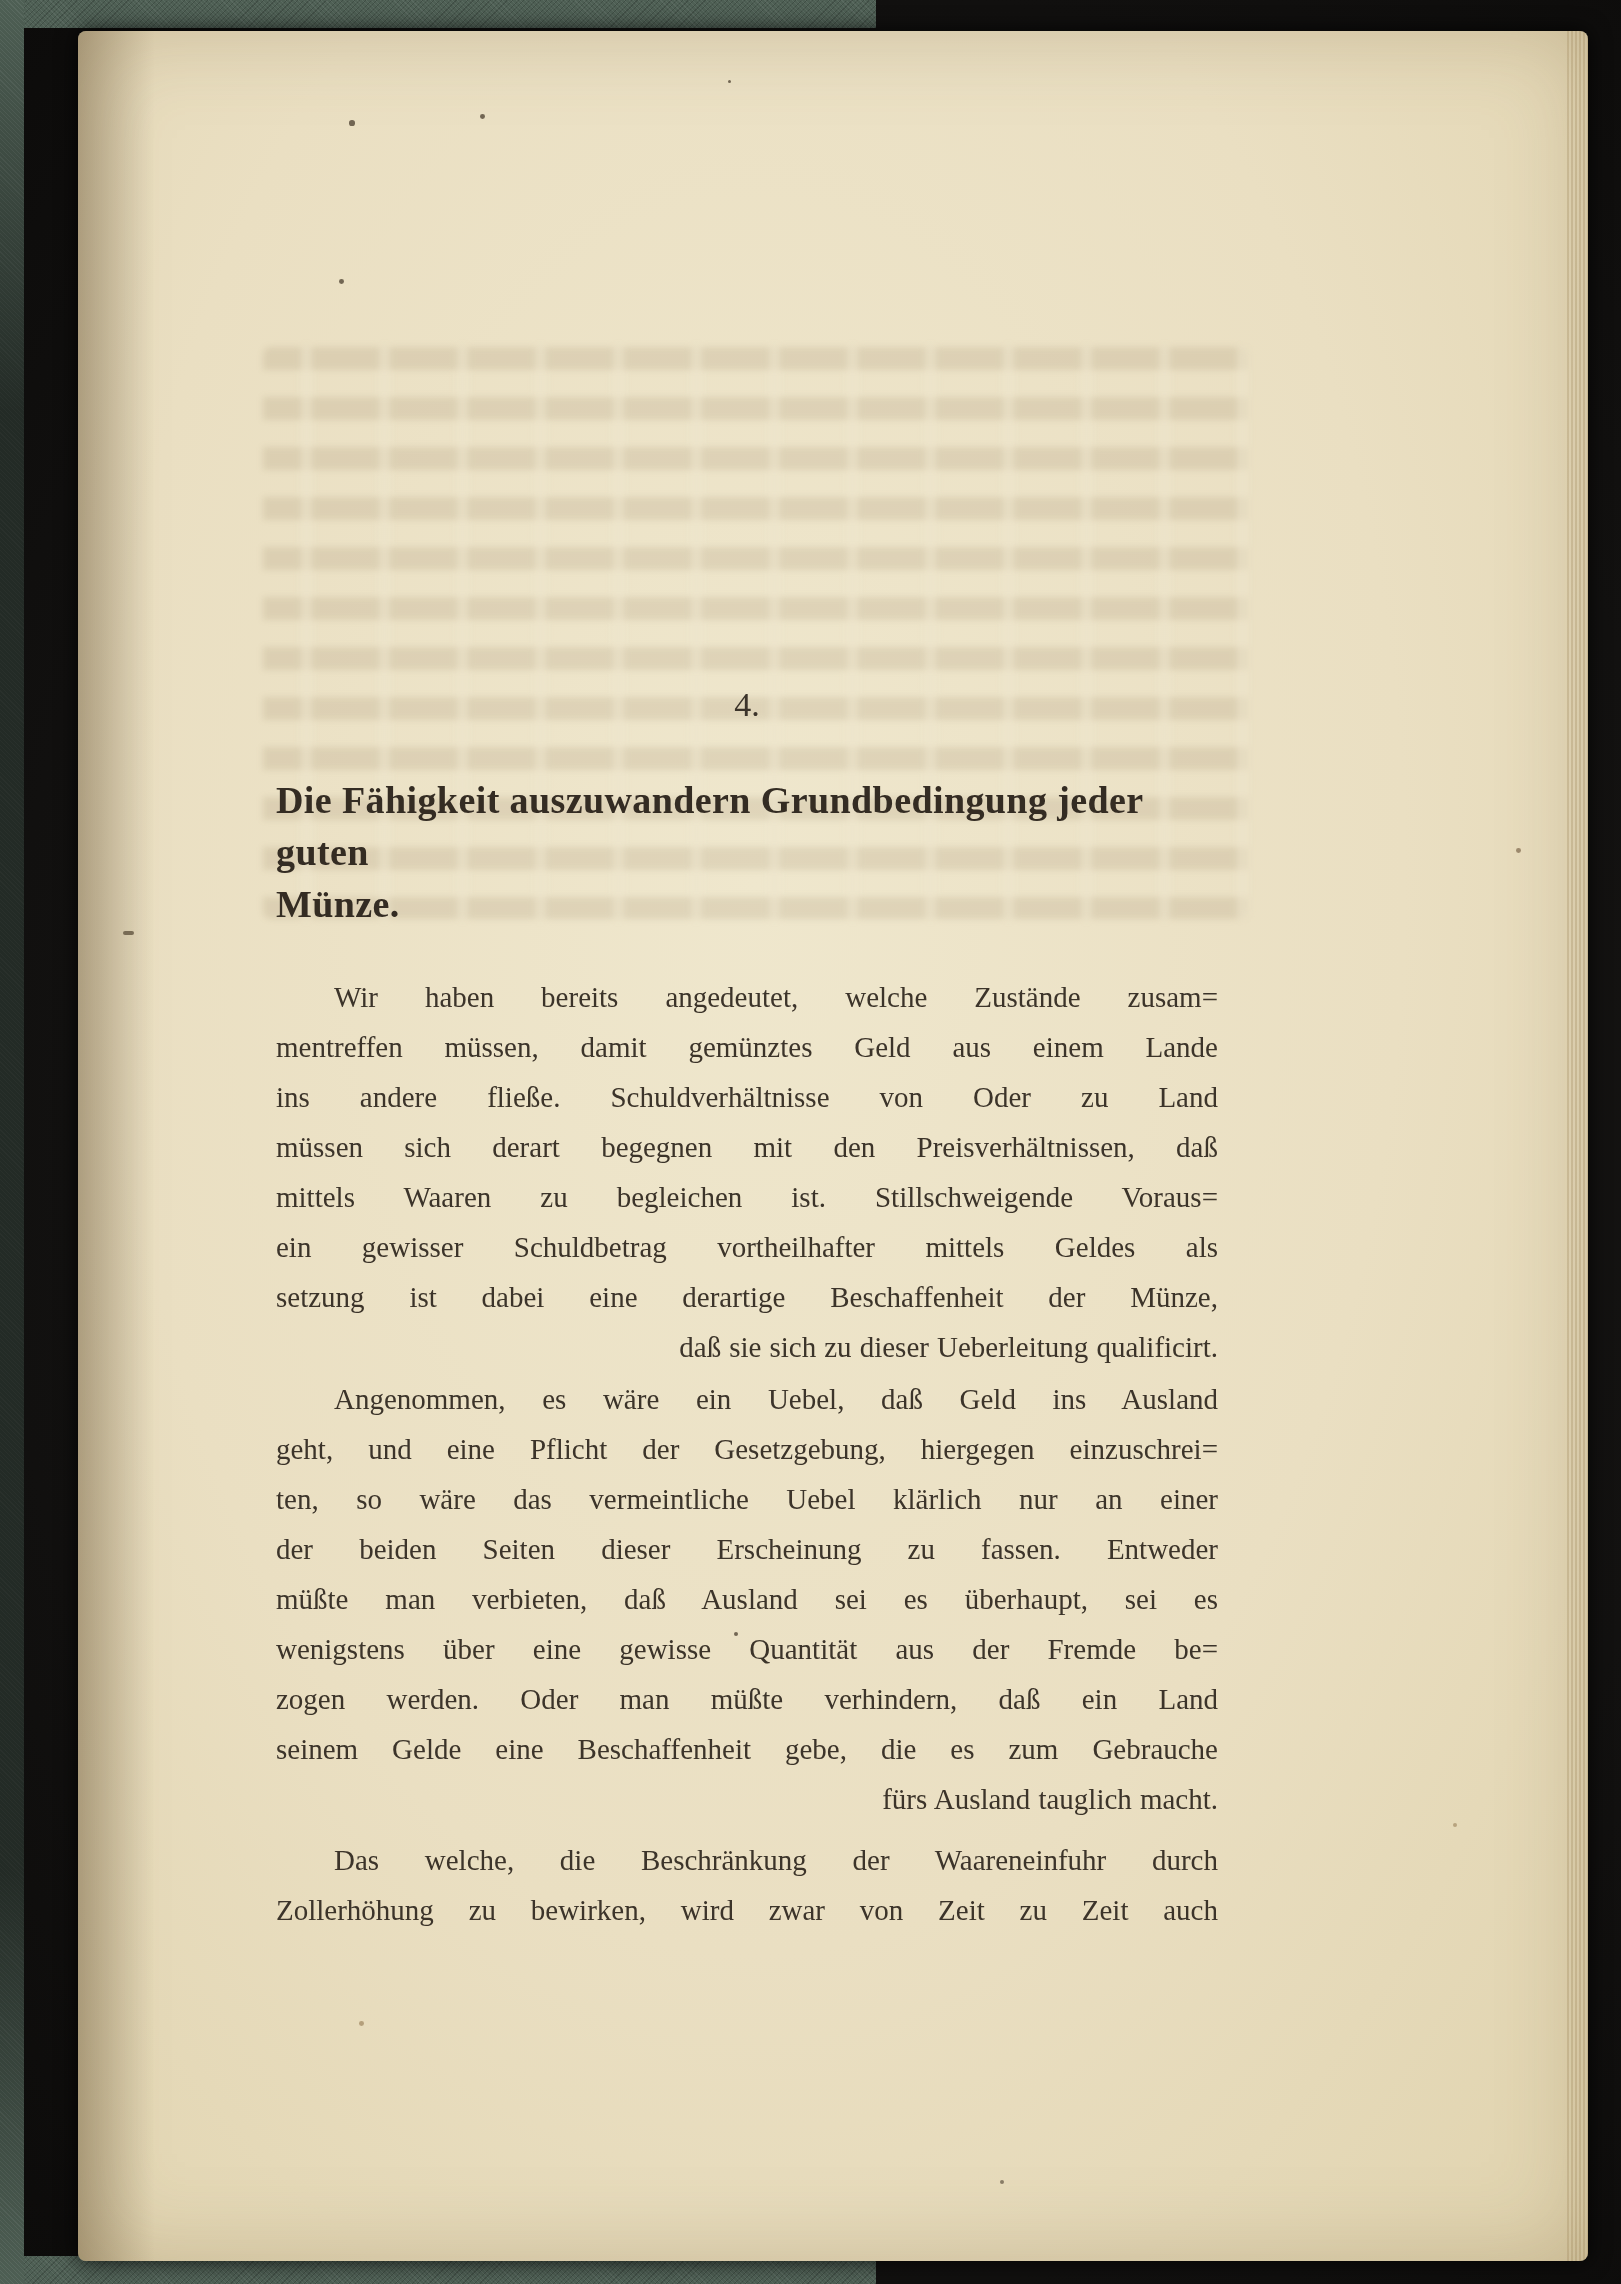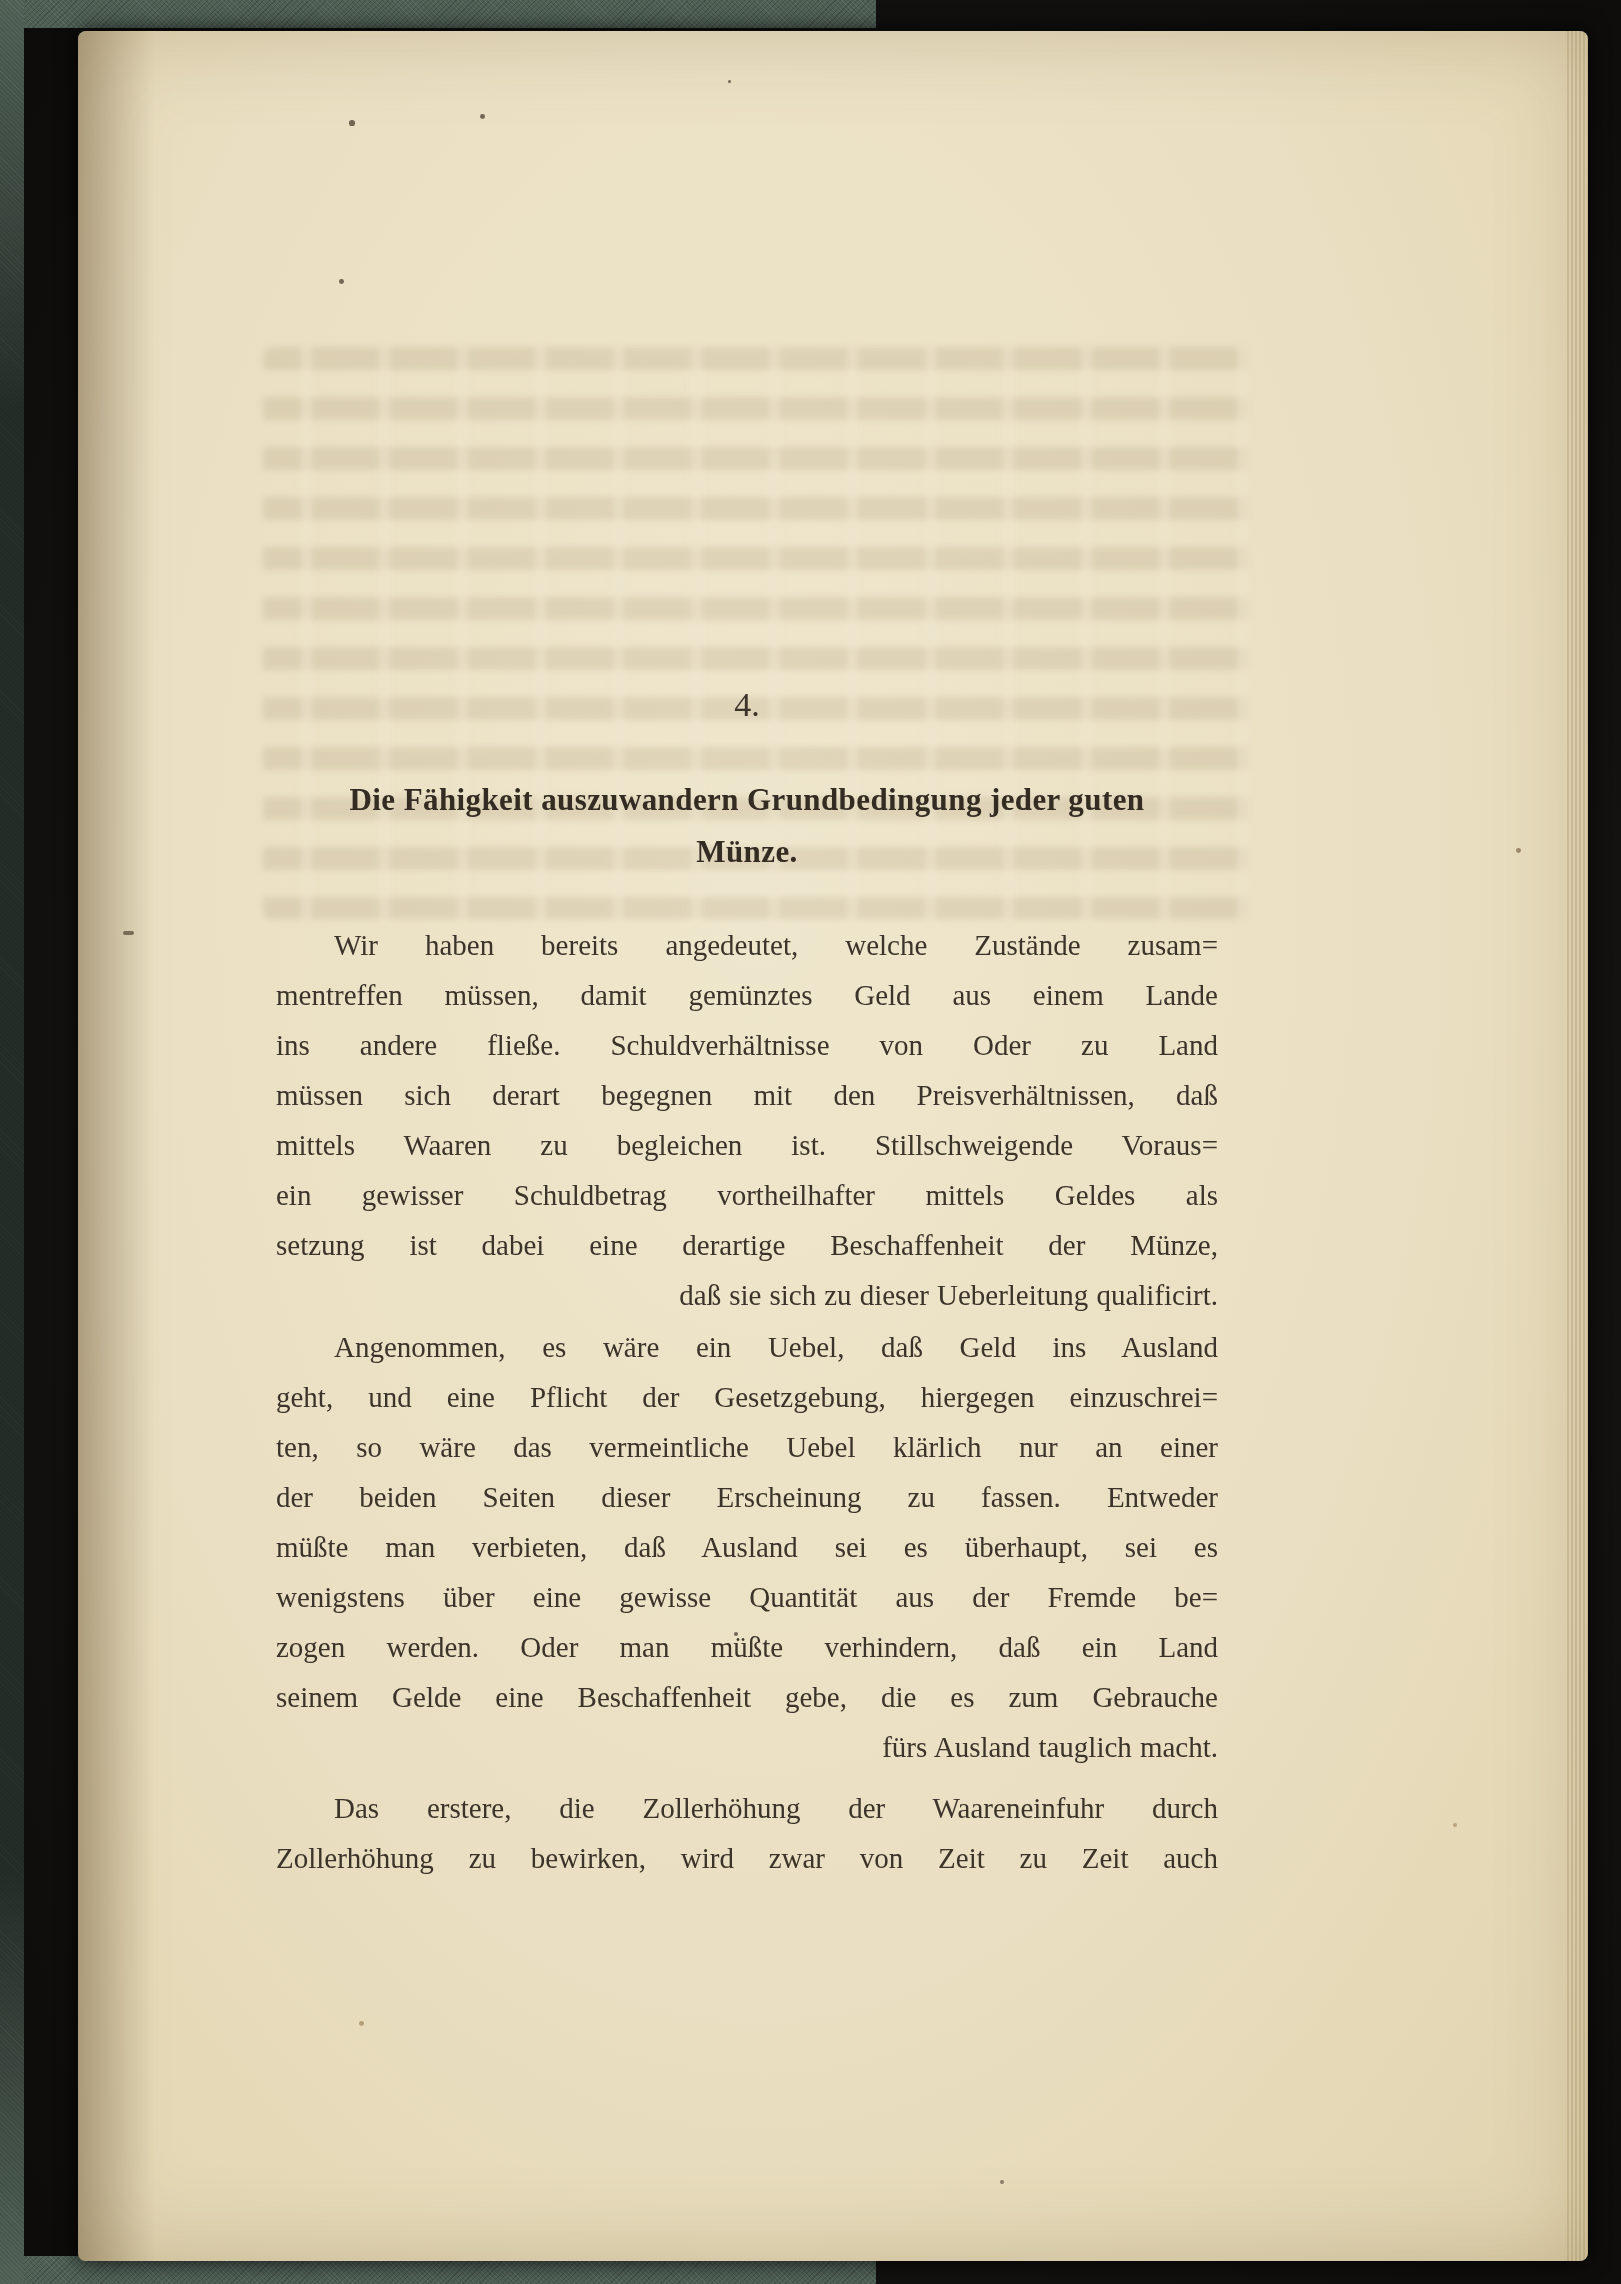--- a/index.html
+++ b/index.html
@@ -49,21 +49,21 @@
     transform: scaleX(-1);
   }
   .content {
     position:absolute; left:198px; top:649px; width:942px;
     color: var(--ink, #3c342a);
   }
   .section-number {
     text-align:center; font-size:34px; line-height:50px; margin-bottom:44px;
   }
   .title {
-    text-align:center; font-weight:bold; font-size:31px; line-height:52px;
+    font-weight:bold; font-size:38px; line-height:52px;
     color:#342c23; letter-spacing:0.4px; margin-bottom:42px;
   }
   .body { font-size:29px; }
   .para + .para { margin-top:1.6px; }
   .para:last-child { margin-top:11.4px; }
   .line {
     line-height:50px; height:50px; overflow:hidden;
     text-align:justify; word-spacing:0.8px; white-space:normal;
   }
   .line:not(.last)::after { content:""; display:inline-block; width:100%; height:0; }
@@ -117,20 +117,20 @@
             <div class="line">geht, und eine Pflicht der Gesetzgebung, hiergegen einzuschrei=</div>
             <div class="line">ten, so wäre das vermeintliche Uebel klärlich nur an einer</div>
             <div class="line">der beiden Seiten dieser Erscheinung zu fassen. Entweder</div>
             <div class="line">müßte man verbieten, daß Ausland sei es überhaupt, sei es</div>
             <div class="line">wenigstens über eine gewisse Quantität aus der Fremde be=</div>
             <div class="line">zogen werden. Oder man müßte verhindern, daß ein Land</div>
             <div class="line">seinem Gelde eine Beschaffenheit gebe, die es zum Gebrauche</div>
             <div class="line last">fürs Ausland tauglich macht.</div>
           </div>
           <div class="para">
-            <div class="line first">Das erstere, die Zollerhöhung der Waareneinfuhr durch</div>
+            <div class="line first">Das welche, die Beschränkung der Waareneinfuhr durch</div>
             <div class="line">Zollerhöhung zu bewirken, wird zwar von Zeit zu Zeit auch</div>
           </div>
         </div>
     </div>
   </div>
 </div>
 
 
 </body></html>

